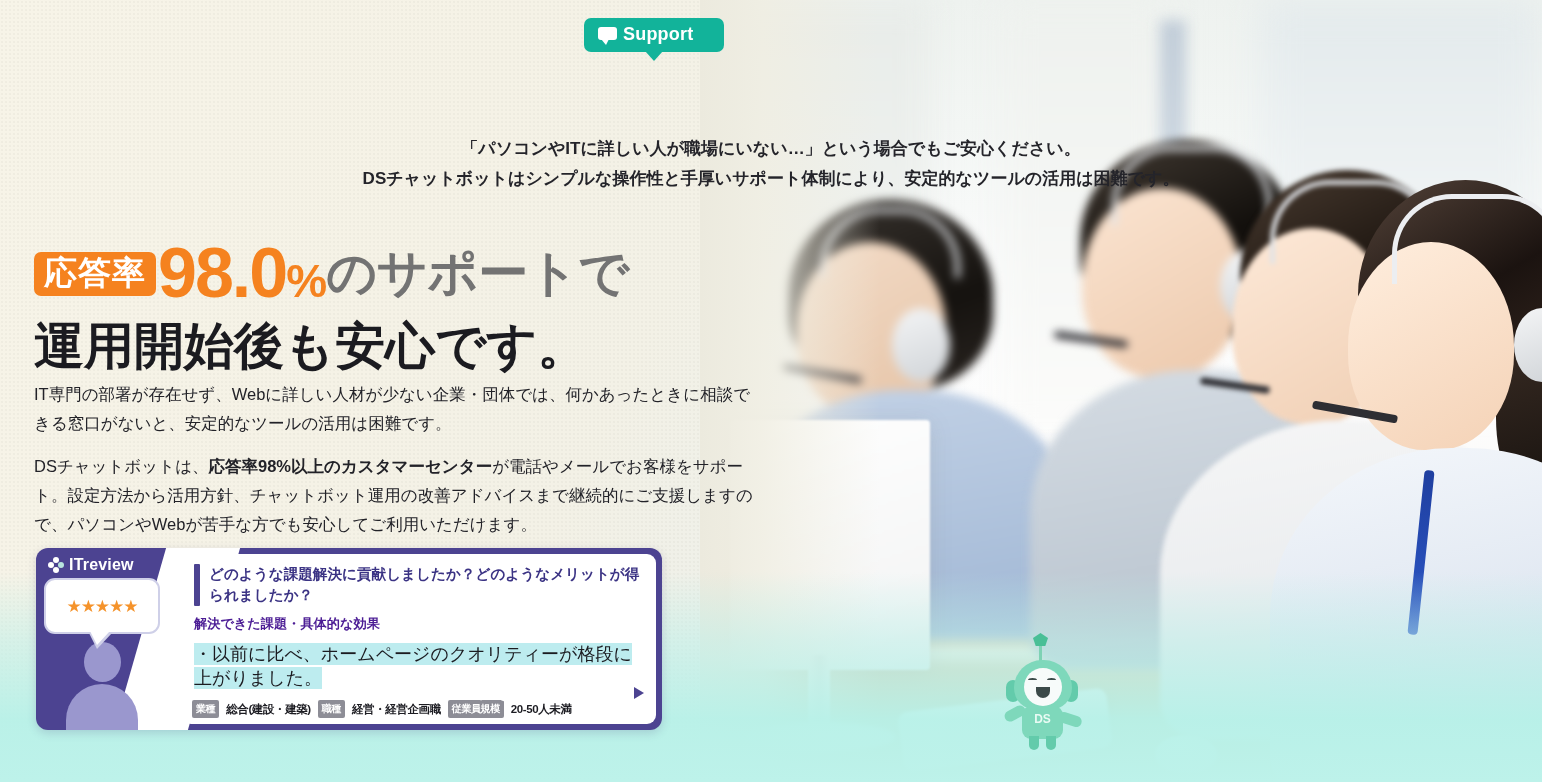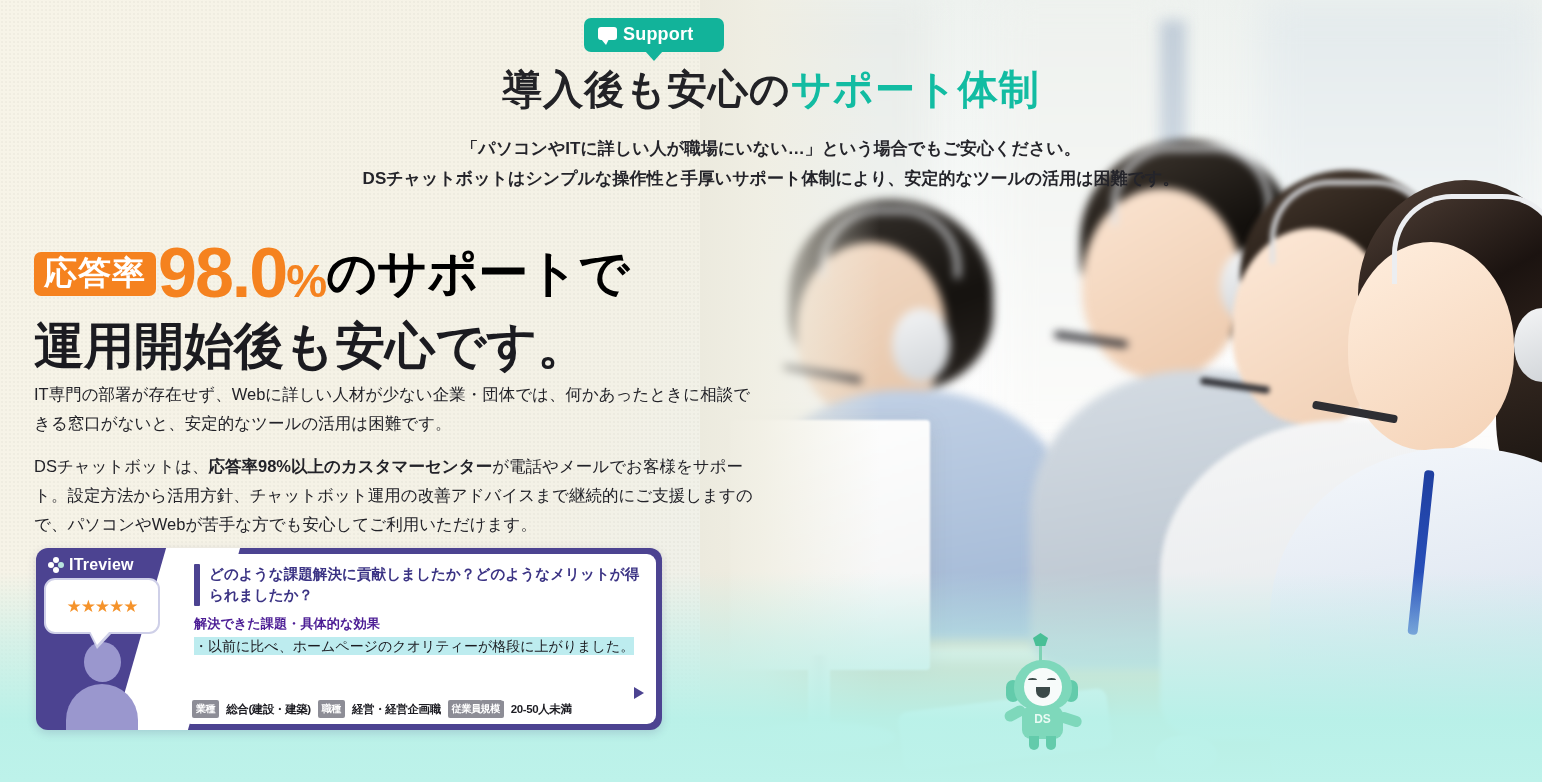--- a/index.html
+++ b/index.html
@@ -250,21 +250,21 @@
     font-size:33px; font-weight:bold;
     padding:4px 10px 7px; border-radius:7px;
     line-height:1; letter-spacing:1px;
   }
   .big-num {
     color:#f5821f; font-size:70px; font-weight:bold; line-height:.96;
     letter-spacing:-2px; margin-left:2px;
   }
   .big-num .pct { font-size:46px; letter-spacing:-1px; }
   .claim-tail {
-    color:#000000; font-size:50px; font-weight:bold; letter-spacing:-.5px;
+    color:#737373; font-size:50px; font-weight:bold; letter-spacing:-.5px;
   }
   .claim-row2 {
     color:#1b1b20; font-size:50px; font-weight:bold;
     margin-top:6px; letter-spacing:0px;
   }
 
   
   .copy {
     position:absolute; left:34px; top:380px; width:730px;
     font-size:16.5px; color:#222228; line-height:1.75;
@@ -342,21 +342,21 @@
   }
   .q-row { display:flex; gap:9px; }
   .q-bar { width:6px; min-height:40px; background:#4c4391; border-radius:1px; flex:0 0 6px; }
   .q-text {
     color:#3b3384; font-size:14.6px; font-weight:bold; line-height:1.45;
   }
   .ans-title {
     margin-top:9px; color:#4c1d95; font-size:13.2px; font-weight:bold;
   }
   .ans-line {
-    margin-top:4px; font-size:14px; color:#1b1b20; line-height:1.3;
+    margin-top:10px; font-size:18px; color:#1b1b20; line-height:1.3;
   }
   .ans-line span { background:#bdecef; padding:1px 0; }
 
   .rc-footer {
     position:absolute; left:146px; top:146px; width:474px; height:30px;
     background:#fff; border-radius:0 0 9px 9px;
     display:flex; align-items:center; gap:7px; padding-left:10px;
     font-size:11.5px; color:#1c1c22;
   }
   .tag {
@@ -500,23 +500,20 @@
   </div>
 
   <div class="support-badge">
     <span class="chat-ico">
         <i></i>
       </span>
     <span>Support</span>
     <span class="tail"></span>
   </div>
 
-  <h2 class="section-title">
-    <span>導入後も安心の</span><span class="accent">サポート体制</span>
-  </h2>
 
   <div class="lede">
     <div>「パソコンやITに詳しい人が職場にいない…」という場合でもご安心ください。</div>
     <div>DSチャットボットはシンプルな操作性と手厚いサポート体制により、安定的なツールの活用は困難です。</div>
   </div>
 
   <div class="claim">
     <div class="claim-row1">
       <span class="pill">応答率</span>
       <span class="big-num"><span>98.0</span><span class="pct">%</span></span>

